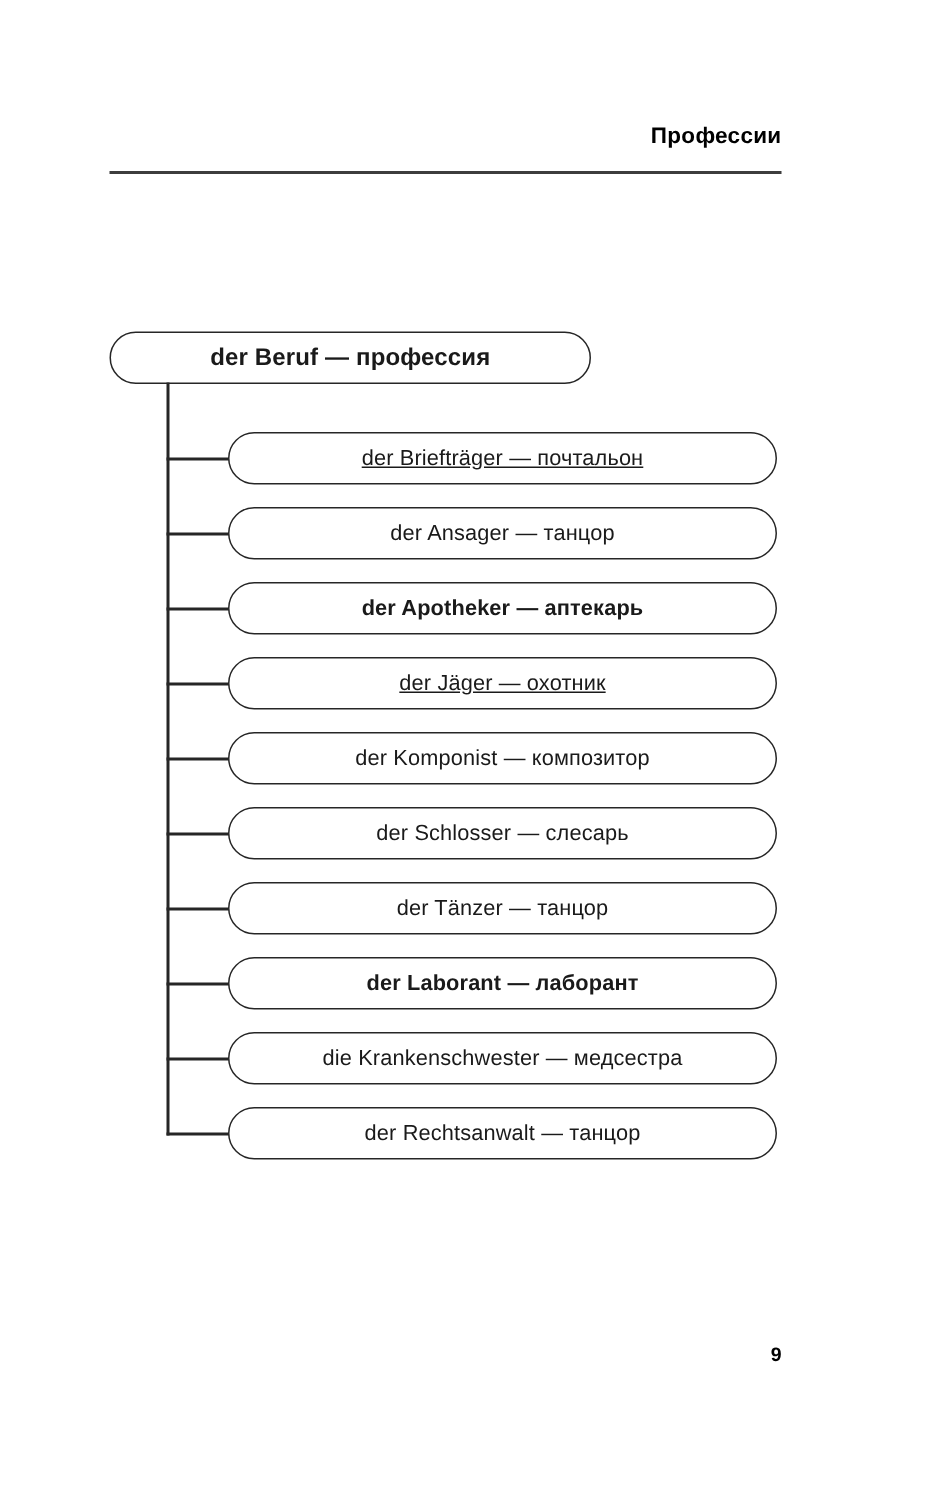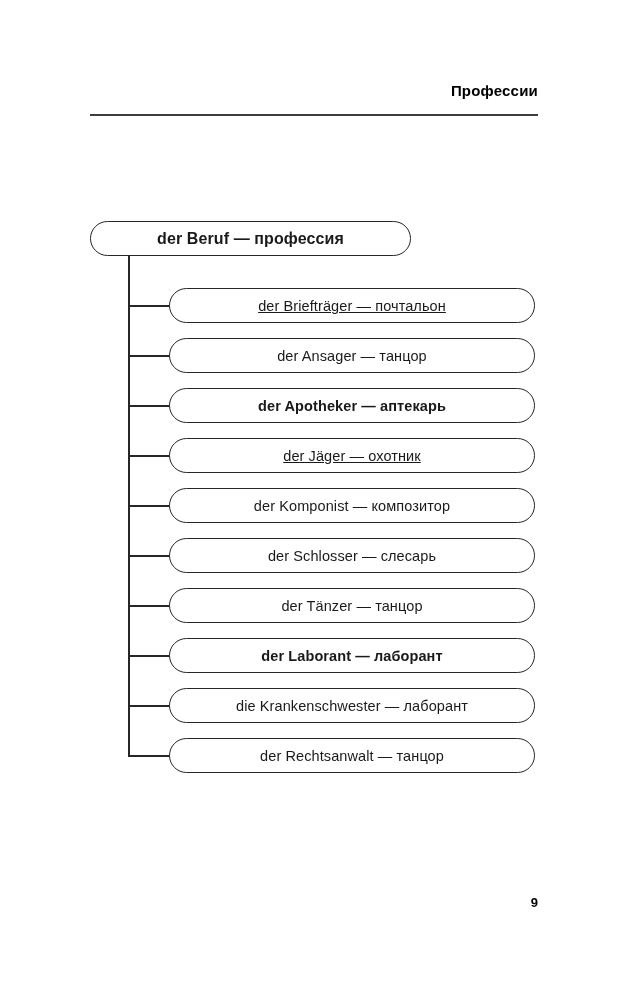--- a/index.html
+++ b/index.html
@@ -12,21 +12,20 @@
     height: 1000px;
     position: relative;
     font-family: "Liberation Sans", "DejaVu Sans", sans-serif;
     color: #1a1a1a;
     overflow: hidden;
   }
 
   .page {
     position: absolute;
     inset: 0;
-    margin-left: 17px;
   }
 
   
   .header {
     position: absolute;
     left: 73px;
     top: 82px;
     width: 448px;
     text-align: right;
   }
@@ -142,21 +141,21 @@
         <div class="node node-child" style="top: 438px; text-decoration: underline;">der Jäger — охотник</div>
         <div class="stub" style="top: 504.5px;"></div>
         <div class="node node-child" style="top: 488px;">der Komponist — композитор</div>
         <div class="stub" style="top: 554.5px;"></div>
         <div class="node node-child" style="top: 538px;">der Schlosser — слесарь</div>
         <div class="stub" style="top: 604.5px;"></div>
         <div class="node node-child" style="top: 588px;">der Tänzer — танцор</div>
         <div class="stub" style="top: 654.5px;"></div>
         <div class="node node-child" style="top: 638px; font-weight: bold;">der Laborant — лаборант</div>
         <div class="stub" style="top: 704.5px;"></div>
-        <div class="node node-child" style="top: 688px;">die Krankenschwester — лаборант</div>
+        <div class="node node-child" style="top: 688px;">die Krankenschwester — медсестра</div>
         <div class="stub" style="top: 754.5px;"></div>
         <div class="node node-child" style="top: 738px;">der Rechtsanwalt — танцор</div>
       </div>
 
   </div>
 
   <div class="folio">9</div>
 
 </div>
 

